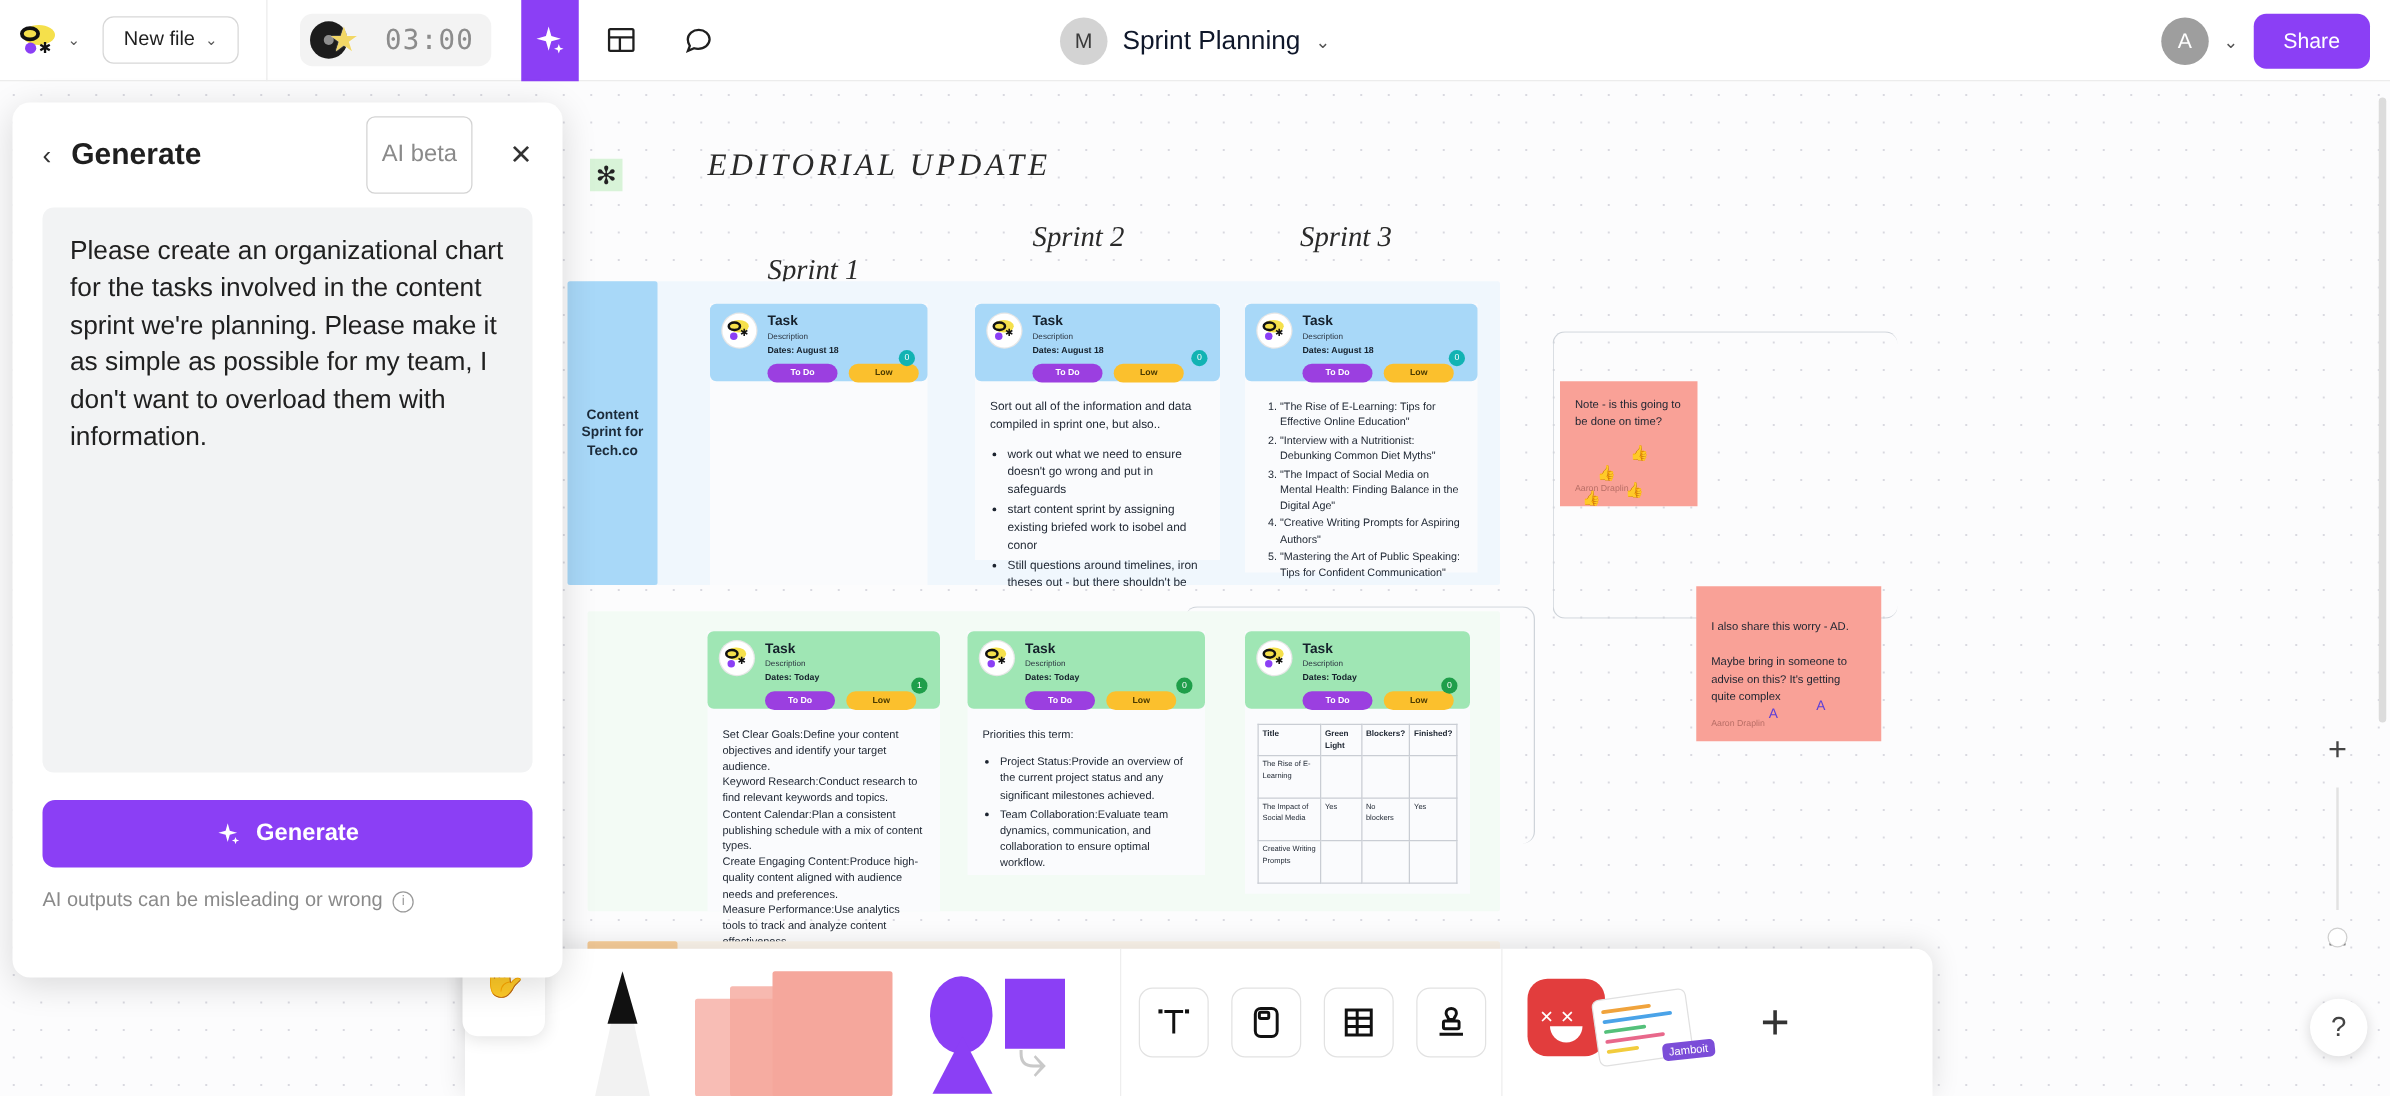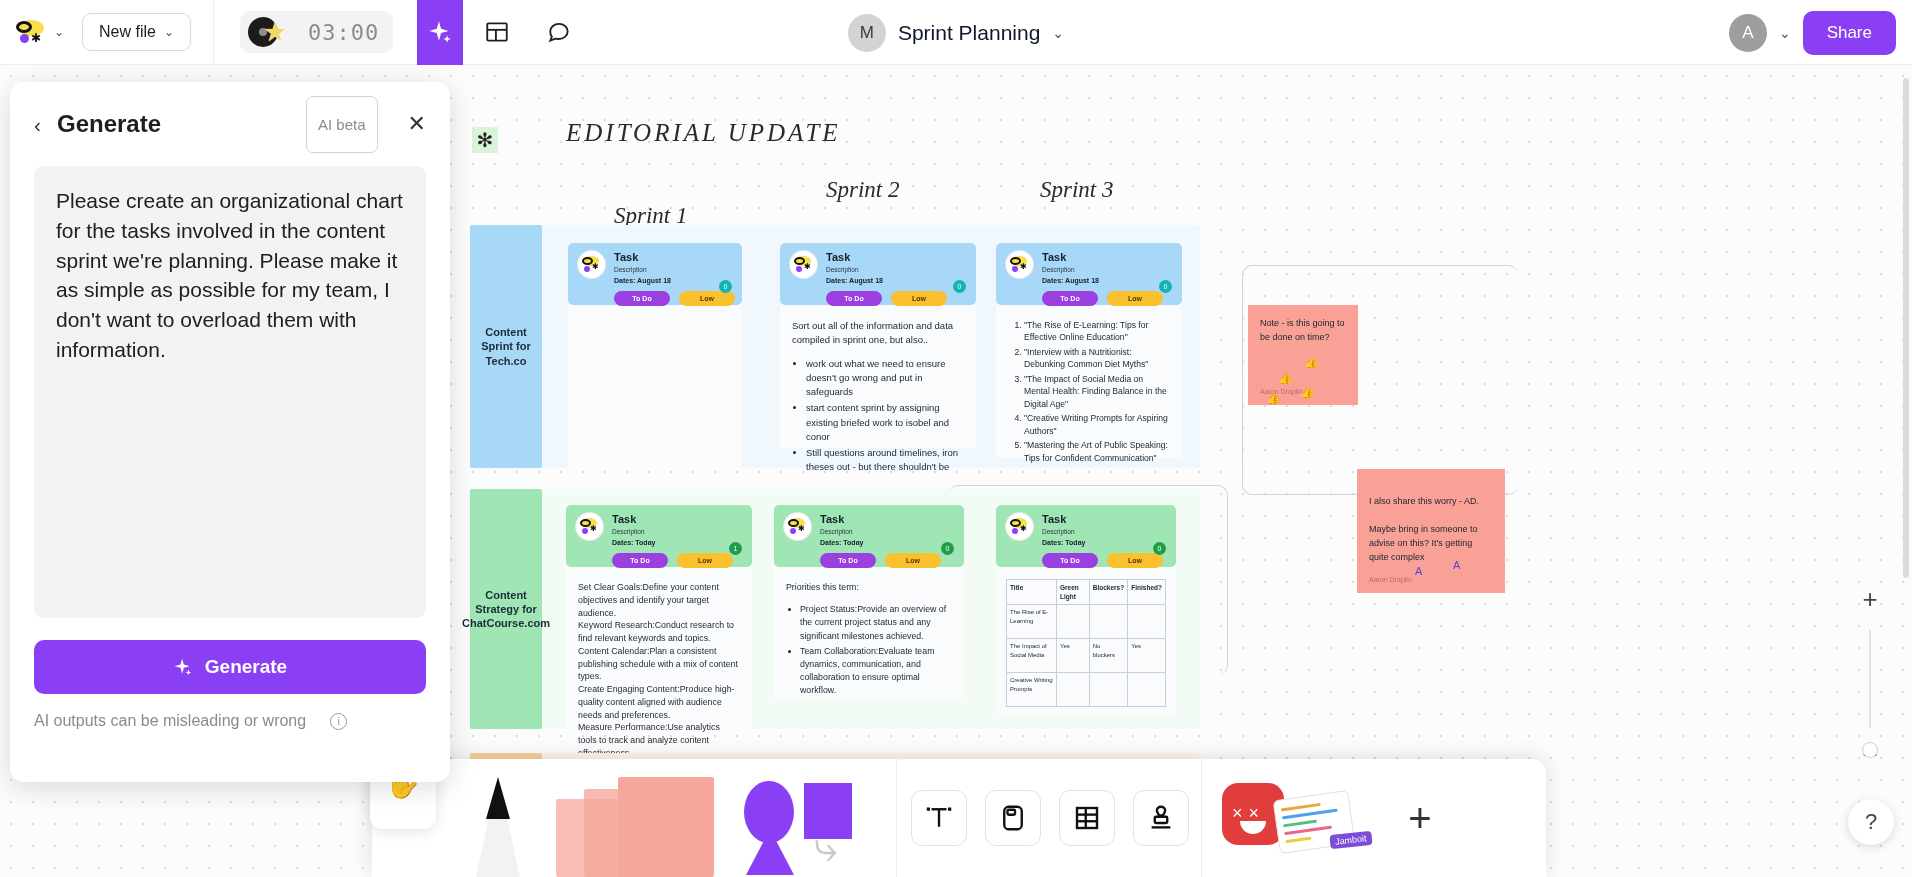--- a/index.html
+++ b/index.html
@@ -194,38 +194,38 @@
     position: absolute; left: 10px; top: 82px; width: 440px; height: 700px;
     background: #fff; border-radius: 14px;
     box-shadow: 0 6px 28px rgba(0,0,0,.14); z-index: 60;
     display: flex; flex-direction: column; padding: 22px 24px;
   }
   .gen-head { display: flex; align-items: center; gap: 16px; height: 40px; }
   .gen-back { font-size: 21px; color: #333; cursor: pointer; line-height: 1; }
   .gen-title { font-size: 24px; font-weight: bold; flex: 1; }
   .beta-chip {
     border: 1px solid #d3d3d3; border-radius: 7px; padding: 19px 11px;
-    font-size: 15px; color: #8a8a8a;
+    font-size: 19px; color: #8a8a8a;
   }
   .gen-close { font-size: 22px; color: #333; margin-left: 14px; cursor: pointer; line-height: 1; }
   .gen-textarea {
     margin-top: 22px; background: #f2f3f4; border-radius: 9px; border: none;
     width: 100%; height: 452px; padding: 20px 22px; resize: none;
     font-family: "Liberation Sans", sans-serif; font-size: 21px;
     line-height: 1.42; color: #202020;
   }
   .gen-btn {
     margin-top: 22px; height: 54px; width: 100%; border: none; border-radius: 10px;
     background: #8b3ff5; color: #fff; font-size: 19px; font-weight: bold;
     display: flex; align-items: center; justify-content: center; gap: 12px;
     cursor: pointer;
   }
   .gen-note {
     margin-top: 18px; font-size: 16px; color: #8a8a8a;
-    display: flex; align-items: center; gap: 24px;
+    display: flex; align-items: center; gap: 8px;
   }
   .info-circle {
     width: 17px; height: 17px; border-radius: 50%; border: 1px solid #9a9a9a;
     font-size: 11px; display: flex; align-items: center; justify-content: center;
     color: #9a9a9a;
   }
 
   
   .toolbar {
     position: absolute; left: 372px; bottom: 0px; width: 1174px; height: 118px;
@@ -381,21 +381,21 @@
   <div class="canvas">
 
     <div class="flower">✻</div>
     <div class="hand-head editorial">EDITORIAL UPDATE</div>
 
     <div class="hand-head sprint-h" style="left:614px;top:112px;margin-top:26px;">Sprint 1</div>
     <div class="hand-head sprint-h" style="left:826px;top:112px;">Sprint 2</div>
     <div class="hand-head sprint-h" style="left:1040px;top:112px;">Sprint 3</div>
 
     <div class="row-band" style="left:470px;top:160px;width:730px;height:243px;background:#f0f7fd;"></div>
-    <div class="row-label" style="left:470px;top:160px;height:243px;background:#a8d8f8;">Content Sprint for Tech.co</div>
+    <div class="row-label" style="left:454px;top:160px;height:243px;background:#a8d8f8;">Content Sprint for Tech.co</div>
 
     <div class="card" style="left:568px;top:178px;width:174px;height:225px;">
       <div class="card-head" style="background:#a8d8f8;height:62px;">
         <div class="head-avatar">
             <span class="hb"></span>
             <span class="hb2"></span>
             <span class="hd"></span>
             <span class="hs">✱</span>
           </div>
         <div>
@@ -485,21 +485,20 @@
     <div class="sticky" style="left:1357px;top:404px;width:148px;height:124px;white-space:pre-line;">
       <span>I also share this worry - AD.
 
 Maybe bring in someone to advise on this? It's getting quite complex</span>
       <span class="reaction" style="left:58px;top:94px;color:#5b3fd8;font-size:11px;">A</span>
       <span class="reaction" style="left:96px;top:88px;color:#5b3fd8;font-size:11px;">A</span>
       <span class="author">Aaron Draplin</span>
     </div>
 
     <div class="row-band" style="left:470px;top:424px;width:730px;height:240px;background:#f3fbf5;"></div>
-    <div class="row-label" style="left:470px;top:424px;height:240px;background:#9fe6b4;">Content Strategy for ChatCourse.com</div>
 
     <div class="card" style="left:566px;top:440px;width:186px;height:224px;">
       <div class="card-head" style="background:#9fe6b4;height:62px;">
         <div class="head-avatar">
             <span class="hb"></span>
             <span class="hb2"></span>
             <span class="hd"></span>
             <span class="hs">✱</span>
           </div>
         <div>

